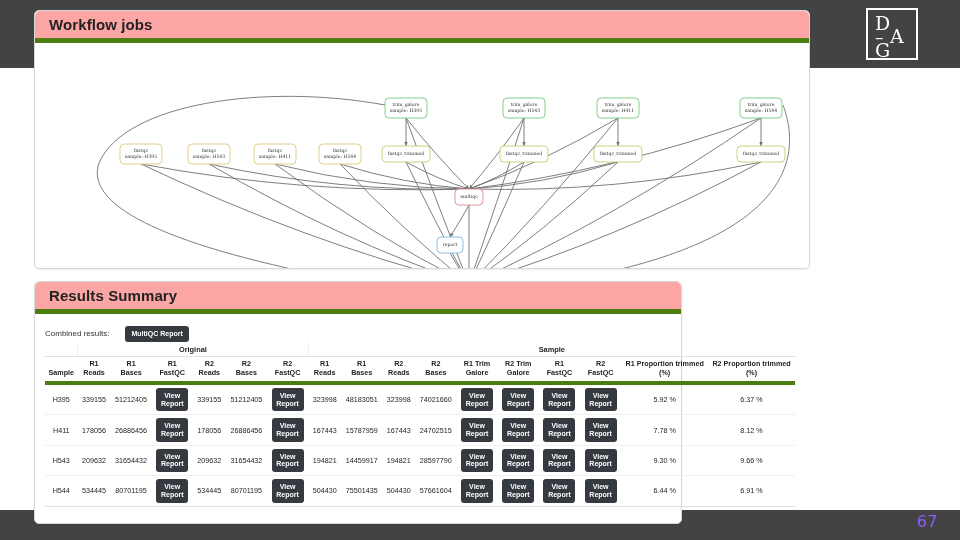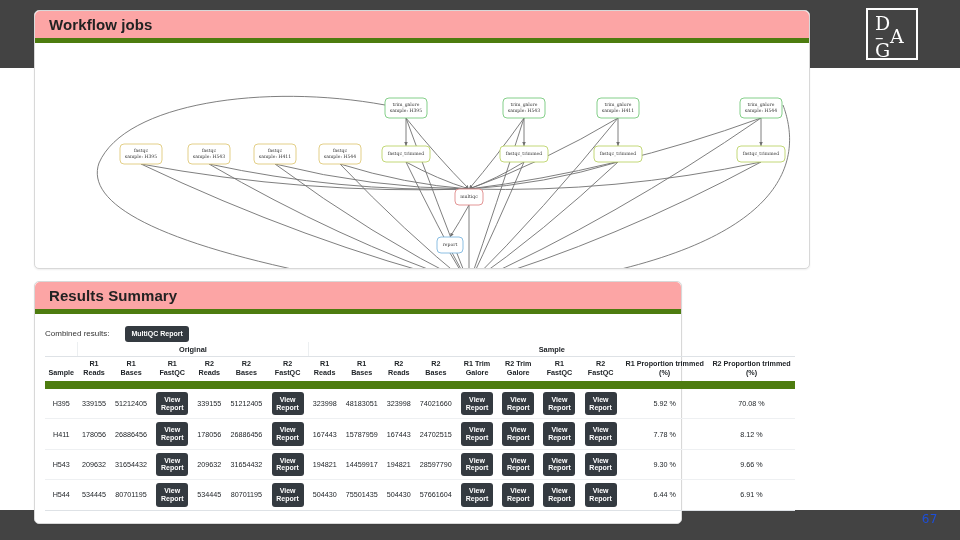--- a/index.html
+++ b/index.html
@@ -15,21 +15,21 @@
   .band-top {
     position: absolute; left: 0; top: 0; width: 960px; height: 68px;
     background: #434343;
   }
   .band-bottom {
     position: absolute; left: 0; top: 510px; width: 960px; height: 30px;
     background: #434343;
   }
   .page-num {
     position: absolute; right: 22px; top: 512px;
-    color: #1d4ed8; font-size: 12px; letter-spacing: .5px;
+    color: #8b5cf6; font-size: 16px; letter-spacing: .5px;
     font-family: "DejaVu Sans", sans-serif;
   }
 
   
   .logo {
     position: absolute; left: 866px; top: 8px; width: 52px; height: 52px;
     border: 2px solid #ffffff;
   }
   .logo span {
     position: absolute; color: #ffffff;
@@ -90,21 +90,21 @@
   table.summary th, table.summary td {
     padding: 3px 4px; text-align: center; vertical-align: middle;
   }
   table.summary thead tr.grp th {
     border-bottom: 1px solid #dee2e6;
     font-weight: 700; font-size: 7.4px; color: #212529;
     padding-bottom: 2px;
   }
   table.summary thead tr.grp th.sep { border-left: 1px solid #eceff1; }
   table.summary thead tr.cols th {
-    border-bottom: 8px solid #4d7c0f;
+    border-bottom: 4px solid #4d7c0f;
     font-weight: 700; line-height: 1.25; padding: 2px 3px 4px;
     vertical-align: bottom;
   }
   table.summary tbody td { border-bottom: 1px solid #eef0f2; height: 29px; }
   table.summary tbody tr:last-child td { border-bottom: 1px solid #dee2e6; }
   td.btn-cell { padding: 2px; }
   td.btn-cell .btn-dark { width: 32px; padding: 4px 2px; }
   .sample-cell { font-weight: 400; }
 </style>
 </head>
@@ -293,21 +293,21 @@
               <td class="btn-cell"><button class="btn-dark">View<br>Report</button></td>
               <td>323998</td>
               <td>48183051</td>
               <td>323998</td>
               <td>74021660</td>
               <td class="btn-cell"><button class="btn-dark">View<br>Report</button></td>
               <td class="btn-cell"><button class="btn-dark">View<br>Report</button></td>
               <td class="btn-cell"><button class="btn-dark">View<br>Report</button></td>
               <td class="btn-cell"><button class="btn-dark">View<br>Report</button></td>
               <td>5.92 %</td>
-              <td>70.08 %</td>
+              <td>6.37 %</td>
             </tr>
             <tr>
               <td class="sample-cell">H411</td>
               <td>178056</td>
               <td>26886456</td>
               <td class="btn-cell"><button class="btn-dark">View<br>Report</button></td>
               <td>178056</td>
               <td>26886456</td>
               <td class="btn-cell"><button class="btn-dark">View<br>Report</button></td>
               <td>167443</td>

